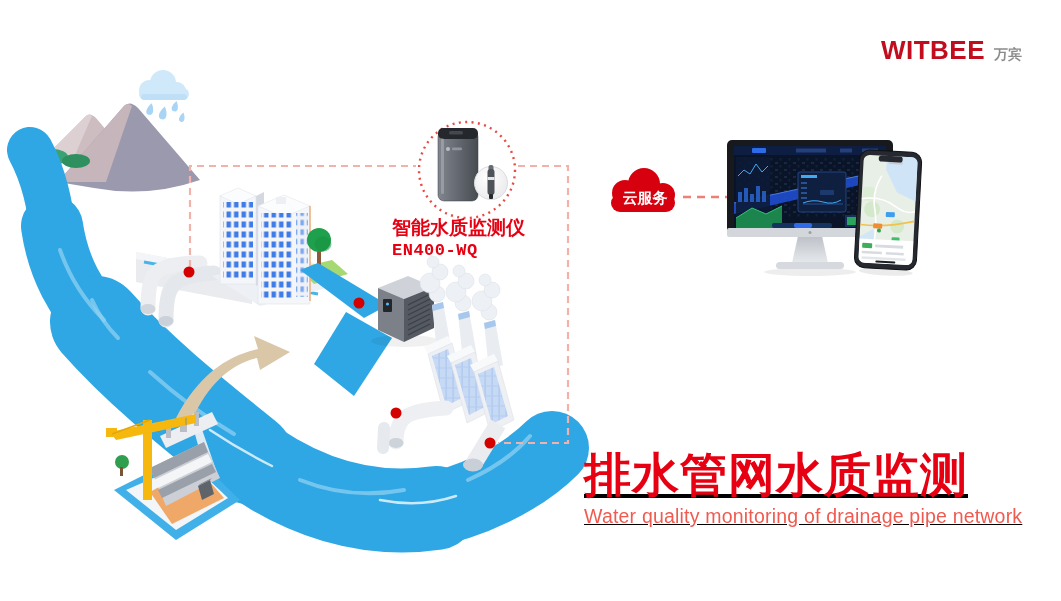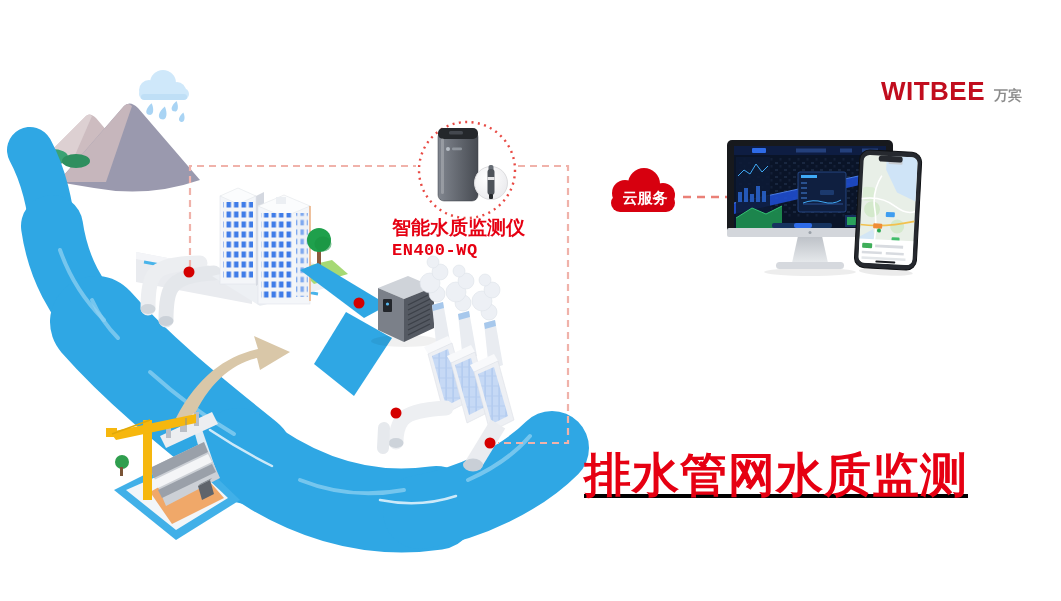--- a/index.html
+++ b/index.html
@@ -1,21 +1,21 @@
 <!DOCTYPE html>
 <html style="--brand-red: #c10d1e; --logo-gray: #8c8c8c; --headline-red: #e60012; --subtitle-red: #f05a50; --cloud-red: #d7000f; --connector-red: #ea8077; --river-blue: #2fa7e4; --river-highlight: #8ed0f2; --dashed-pink: #f0b2aa; --dotted-red: #e84a44; --marker-red: #d40000; --crane-yellow: #f6b70e; --arrow-tan: #d9c7a8;"><head>
 <meta charset="utf-8">
 <style>
   html,body{margin:0;padding:0;background:#ffffff;}
   body{font-family:"Liberation Sans","DejaVu Sans",sans-serif;}
   .stage{position:relative;width:1061px;height:601px;background:#ffffff;overflow:hidden;}
   .stage svg{position:absolute;left:0;top:0;}
 
   
-  .logo{position:absolute;top:35px;right:39px;display:flex;align-items:baseline;gap:9px;white-space:nowrap;margin-top:41px;}
+  .logo{position:absolute;top:35px;right:39px;display:flex;align-items:baseline;gap:9px;white-space:nowrap;}
   .logo-brand{font-size:26px;font-weight:800;letter-spacing:.5px;color:var(--brand-red,#c10d1e);}
   .logo-cjk{font-size:14px;font-weight:700;color:var(--logo-gray,#8c8c8c);}
 
   .device-label{position:absolute;left:392px;top:216px;width:160px;text-align:left;line-height:1.25;}
   .device-name{font-size:19px;font-weight:700;color:var(--headline-red,#e60012);}
   .device-model{font-size:17px;font-weight:700;letter-spacing:.5px;color:var(--headline-red,#e60012);font-family:"Liberation Mono","DejaVu Sans Mono",monospace;}
 
   .cloud-label{position:absolute;left:613px;top:189px;width:64px;text-align:center;font-size:15px;font-weight:700;color:#ffffff;}
 
   .headline{position:absolute;left:584px;top:448px;width:440px;text-decoration:underline;}
@@ -361,14 +361,15 @@
 
   <div class="device-label">
     <div class="device-name">智能水质监测仪</div>
     <div class="device-model">EN400-WQ</div>
   </div>
 
   <div class="cloud-label">云服务</div>
 
   <div class="headline">
     <div class="headline-zh">排水管网水质监测</div>
+    <div class="headline-en">Water quality monitoring of drainage pipe network</div>
   </div>
 </div>
 
 </body></html>

